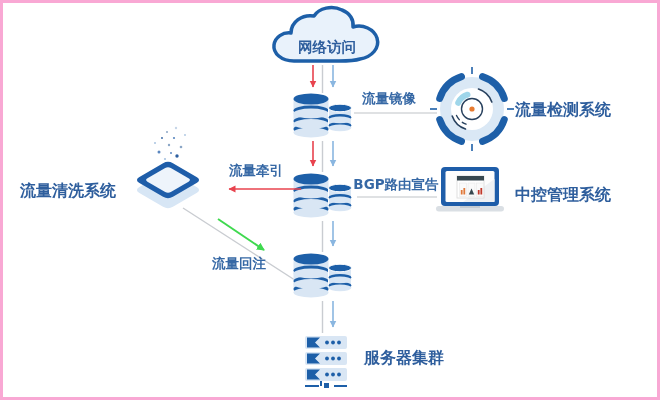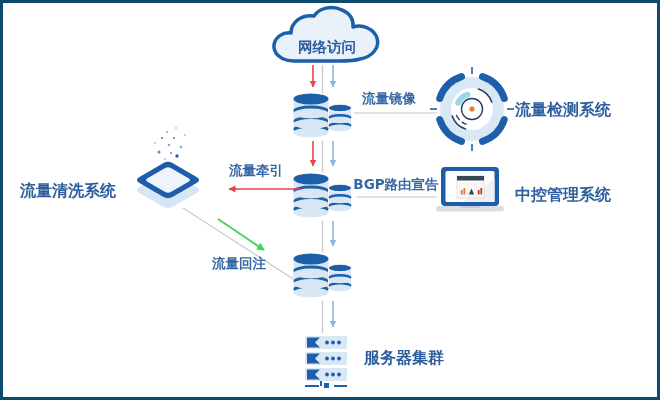--- a/index.html
+++ b/index.html
@@ -1,20 +1,20 @@
 <!DOCTYPE html>
 <html><head>
 <meta charset="utf-8">
 <style>
   html,body{margin:0;padding:0;background:#fff;}
   .frame{
     position:relative;
     width:660px;height:400px;
     box-sizing:border-box;
-    border:3px solid #0c4a6e;
+    border:3px solid #f9a8d4;
     background:#ffffff;
     overflow:hidden;
     font-family:"DejaVu Sans",sans-serif;
   }
   svg{position:absolute;left:0;top:0;}
   .lbl-cloud{font-family:"DejaVu Sans",sans-serif;font-size:14.5px;font-weight:700;fill:#2e5e9d;}
   .lbl-flow{font-family:"DejaVu Sans",sans-serif;font-size:13.5px;font-weight:600;fill:#3668a5;}
   .lbl-sys{font-family:"DejaVu Sans",sans-serif;font-size:16px;font-weight:700;fill:#2e5e9d;}
 </style>
 </head>

